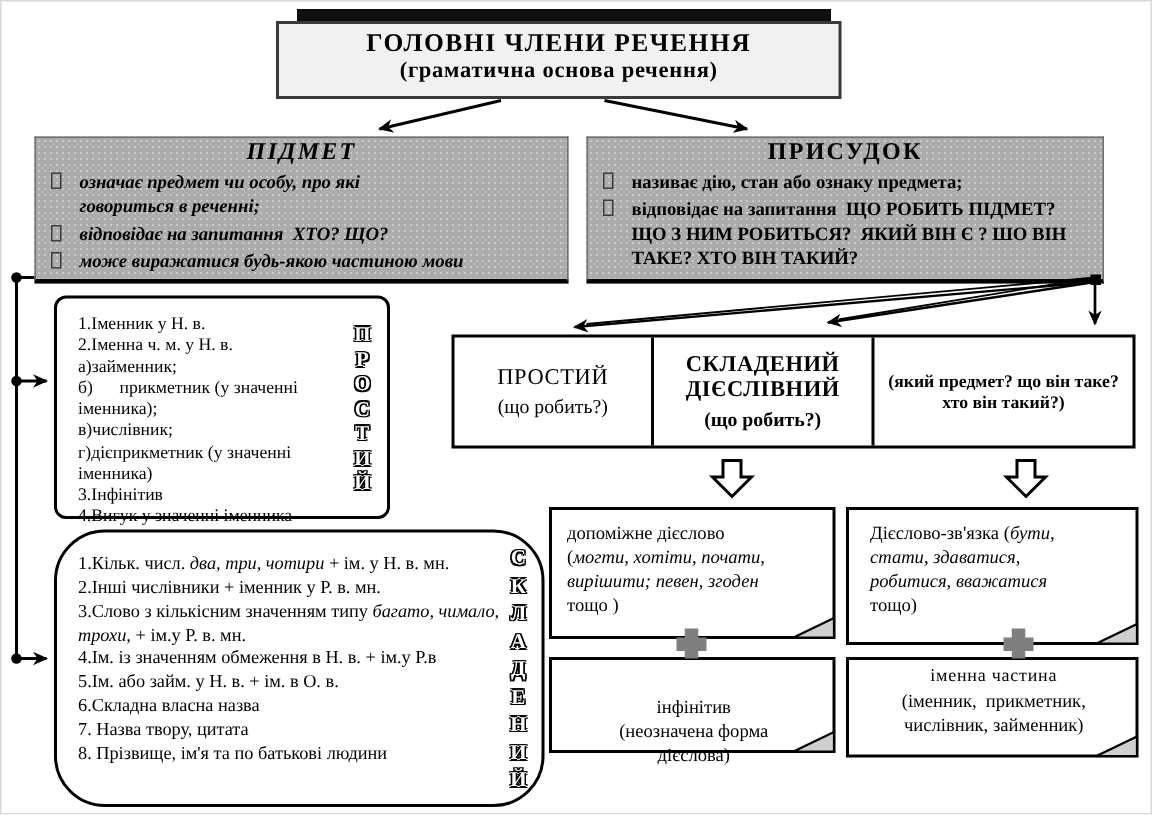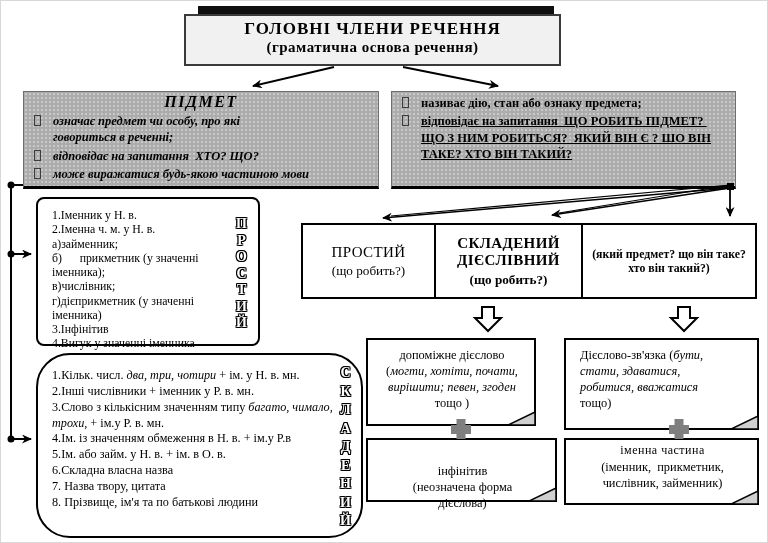--- a/index.html
+++ b/index.html
@@ -16,21 +16,21 @@
 
   
   .graybox { background-color:#acacac; background-image: radial-gradient(#c9c9c9 1px, rgba(0,0,0,0) 1px); background-size:4px 4px; border:1px solid #6e6e6e; border-bottom:3px solid #000; padding:1px 8px 0 8px; overflow:hidden; }
   #pidmet-box { left:22px; top:90px; width:356px; height:98px;font-style:italic; }
   #prysudok-box { left:390px; top:90px; width:345px; height:98px; }
   .gtitle { text-align:center; font-size:16px; font-weight:bold; letter-spacing:1.5px; }
   .brow { display:flex; align-items:flex-start; margin:2px 0 2px 2px; }
   .tofu { flex:0 0 auto; width:7px; height:11px; border:1px solid #3c3c3c; margin:2px 12px 0 0; background:transparent; }
   .btext { font-size:12.5px; font-weight:bold; line-height:1.3; }
   .btext.w1 { max-width:252px; }
-  .btext.w2 { max-width:302px;text-decoration:underline; }
+  .btext.w2 { max-width:302px; }
 
   
   .roundbox { background:#fff; border:2px solid #000; }
   #round-prostyi { left:35px; top:196px; width:224px; height:149px; border-radius:8px; padding:9px 4px 4px 14px; }
   #round-skladenyi { left:35px; top:352px; width:327px; height:185px; border-radius:34px; padding:13px 4px 4px 14px; }
   #round-prostyi .list { width:176px; font-size:11.8px; line-height:1.21; }
   #round-skladenyi .list { width:288px; font-size:12.2px; line-height:1.3; }
   .vword { position:absolute; display:flex; flex-direction:column; align-items:center; font-weight:bold; color:#fff;
            text-shadow:-1px -1px 0 #000, 1px -1px 0 #000, -1px 1px 0 #000, 1px 1px 0 #000, -1px 0 0 #000, 1px 0 0 #000, 0 -1px 0 #000, 0 1px 0 #000; }
   #vword-prostyi { right:11px; top:17px; font-size:14px; line-height:16.5px; }
@@ -42,21 +42,21 @@
   .tcell + .tcell { border-left:2px solid #000;font-weight:bold; }
   #tcell-0 { flex:0 0 131px; }
   #tcell-1 { flex:0 0 147px; }
   #tcell-2 { flex:1 1 auto; }
   .cellname { font-size:15px; line-height:1.15; letter-spacing:0.4px; }
   .cellq { font-size:13.2px; line-height:1.15; margin-top:2px; }
   #tcell-2 .cellq { font-size:11.8px; }
 
   
   .note { background:#fff; border:2px solid #000; padding:7px 8px 4px 10px; font-size:12.4px; line-height:1.3; }
-  #note-aux { left:365px; top:337px; width:170px; height:88px;text-align:center; }
+  #note-aux { left:365px; top:337px; width:191px; height:88px; }
   #note-link { left:563px; top:337px; width:195px; height:92px; padding-left:14px; }
   #note-inf { left:365px; top:437px; width:191px; height:64px; text-align:center; padding-top:23px; }
   #note-nom { left:563px; top:437px; width:195px; height:67px; text-align:center; padding-top:3px; }
   #note-nom .tline:first-child { font-size:12px; letter-spacing:0.5px; }
   .it { font-style:italic; }
   .fold { position:absolute; right:-2px; bottom:-2px; }
 
   
   #overlay { left:0; top:0; pointer-events:none; }
 </style>
@@ -81,20 +81,21 @@
       <span class="tofu"></span>
       <span class="btext">відповідає на запитання&nbsp; ХТО? ЩО?</span>
     </div>
     <div class="brow">
       <span class="tofu"></span>
       <span class="btext">може виражатися будь-якою частиною мови</span>
     </div>
   </div>
 
   <div class="abs graybox" id="prysudok-box">
+    <div class="gtitle">ПРИСУДОК</div>
     <div class="brow">
       <span class="tofu"></span>
       <span class="btext">називає дію, стан або ознаку предмета;</span>
     </div>
     <div class="brow">
       <span class="tofu"></span>
       <span class="btext w2">відповідає на запитання&nbsp; ЩО РОБИТЬ ПІДМЕТ?&nbsp; ЩО З НИМ РОБИТЬСЯ?&nbsp; ЯКИЙ ВІН Є ? ШО ВІН ТАКЕ? ХТО ВІН ТАКИЙ?</span>
     </div>
   </div>
 

